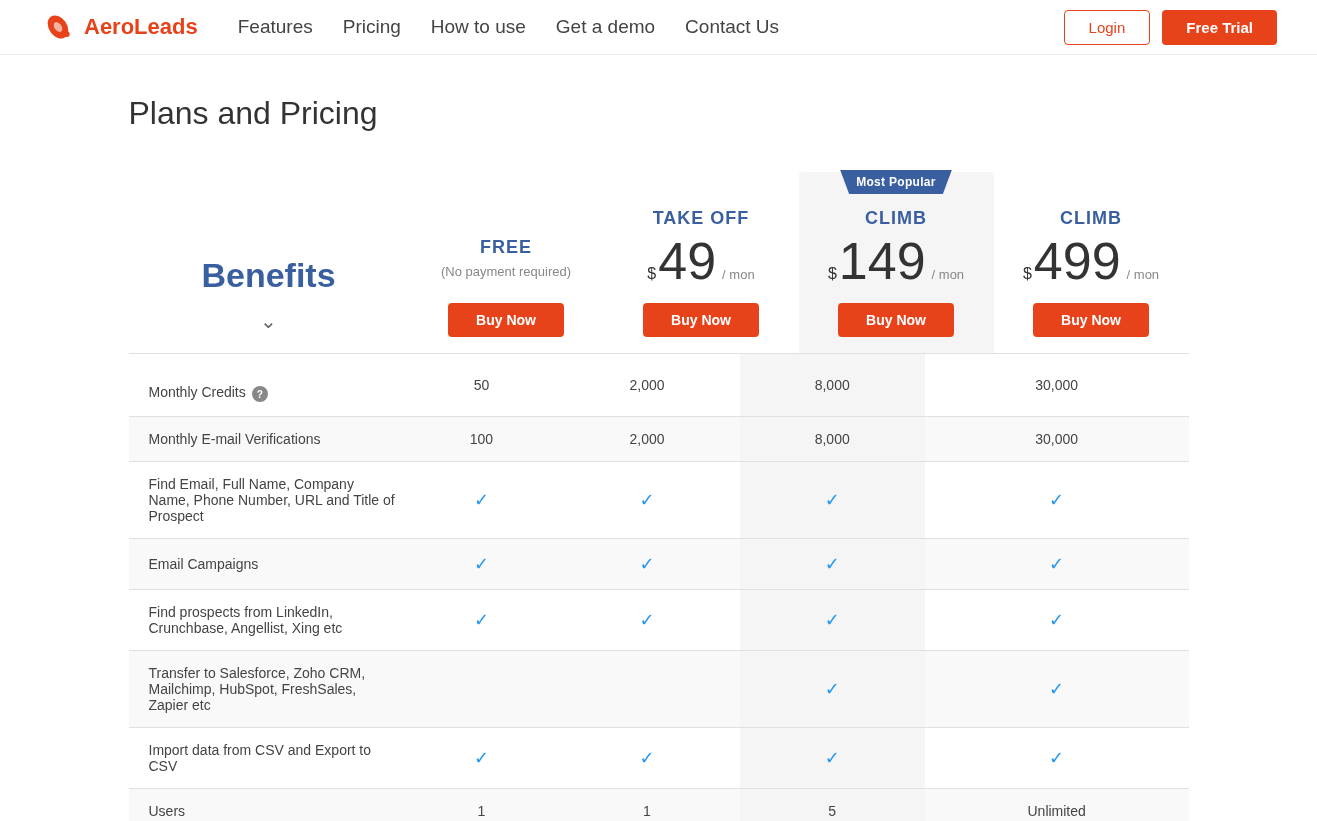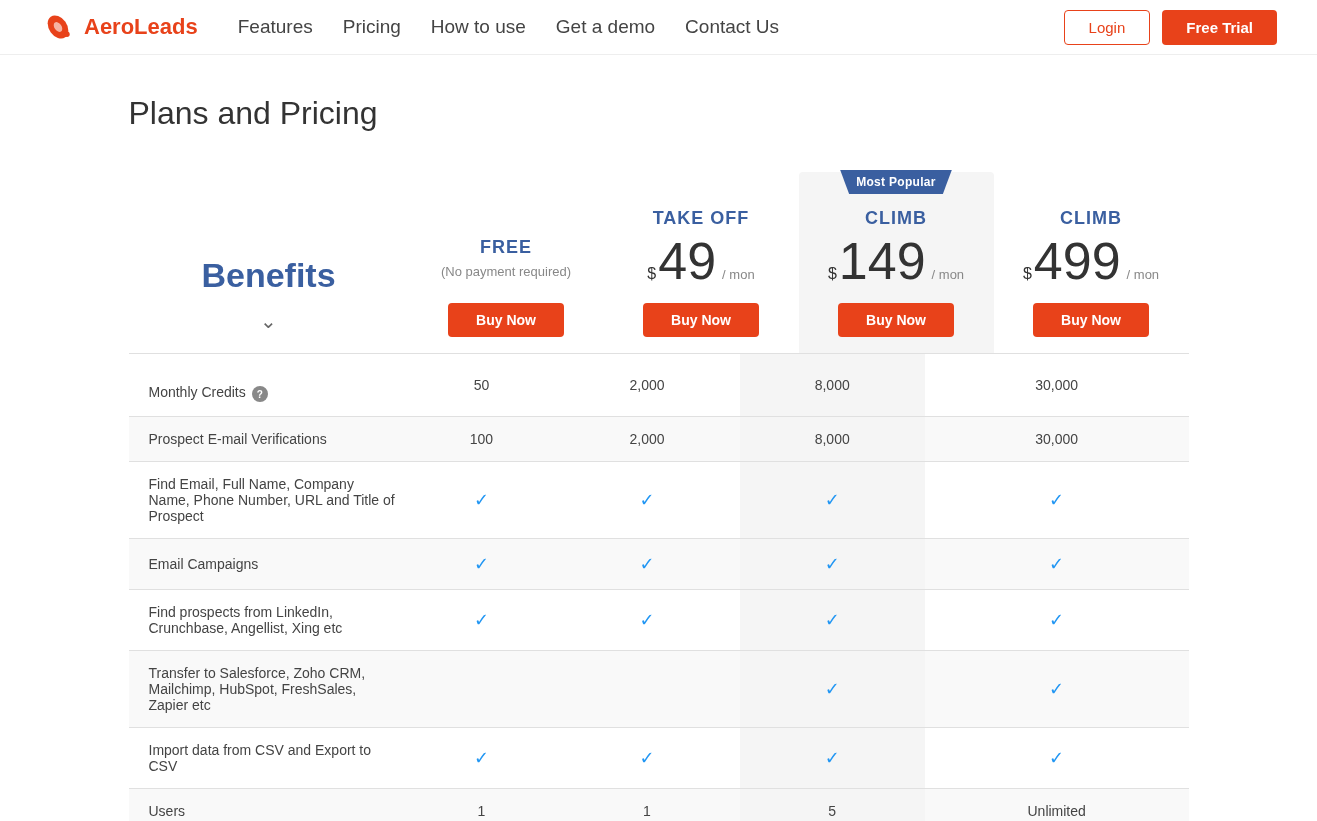--- a/index.html
+++ b/index.html
@@ -311,21 +311,21 @@
               <span>Monthly Credits</span>
               <span class="info-icon">?</span>
             </div>
           </td>
           <td>50</td>
           <td>2,000</td>
           <td style="background: rgb(245, 245, 245);">8,000</td>
           <td>30,000</td>
         </tr>
         <tr>
-          <td>Prospect E-mail Verifications</td>
+          <td>Monthly E-mail Verifications</td>
           <td>100</td>
           <td>2,000</td>
           <td style="background: rgb(245, 245, 245);">8,000</td>
           <td>30,000</td>
         </tr>
         <tr>
           <td>Find Email, Full Name, Company Name, Phone Number, URL and Title of Prospect</td>
           <td><span class="check-icon">✓</span></td>
           <td><span class="check-icon">✓</span></td>
           <td style="background: rgb(245, 245, 245);"><span class="check-icon">✓</span></td>

